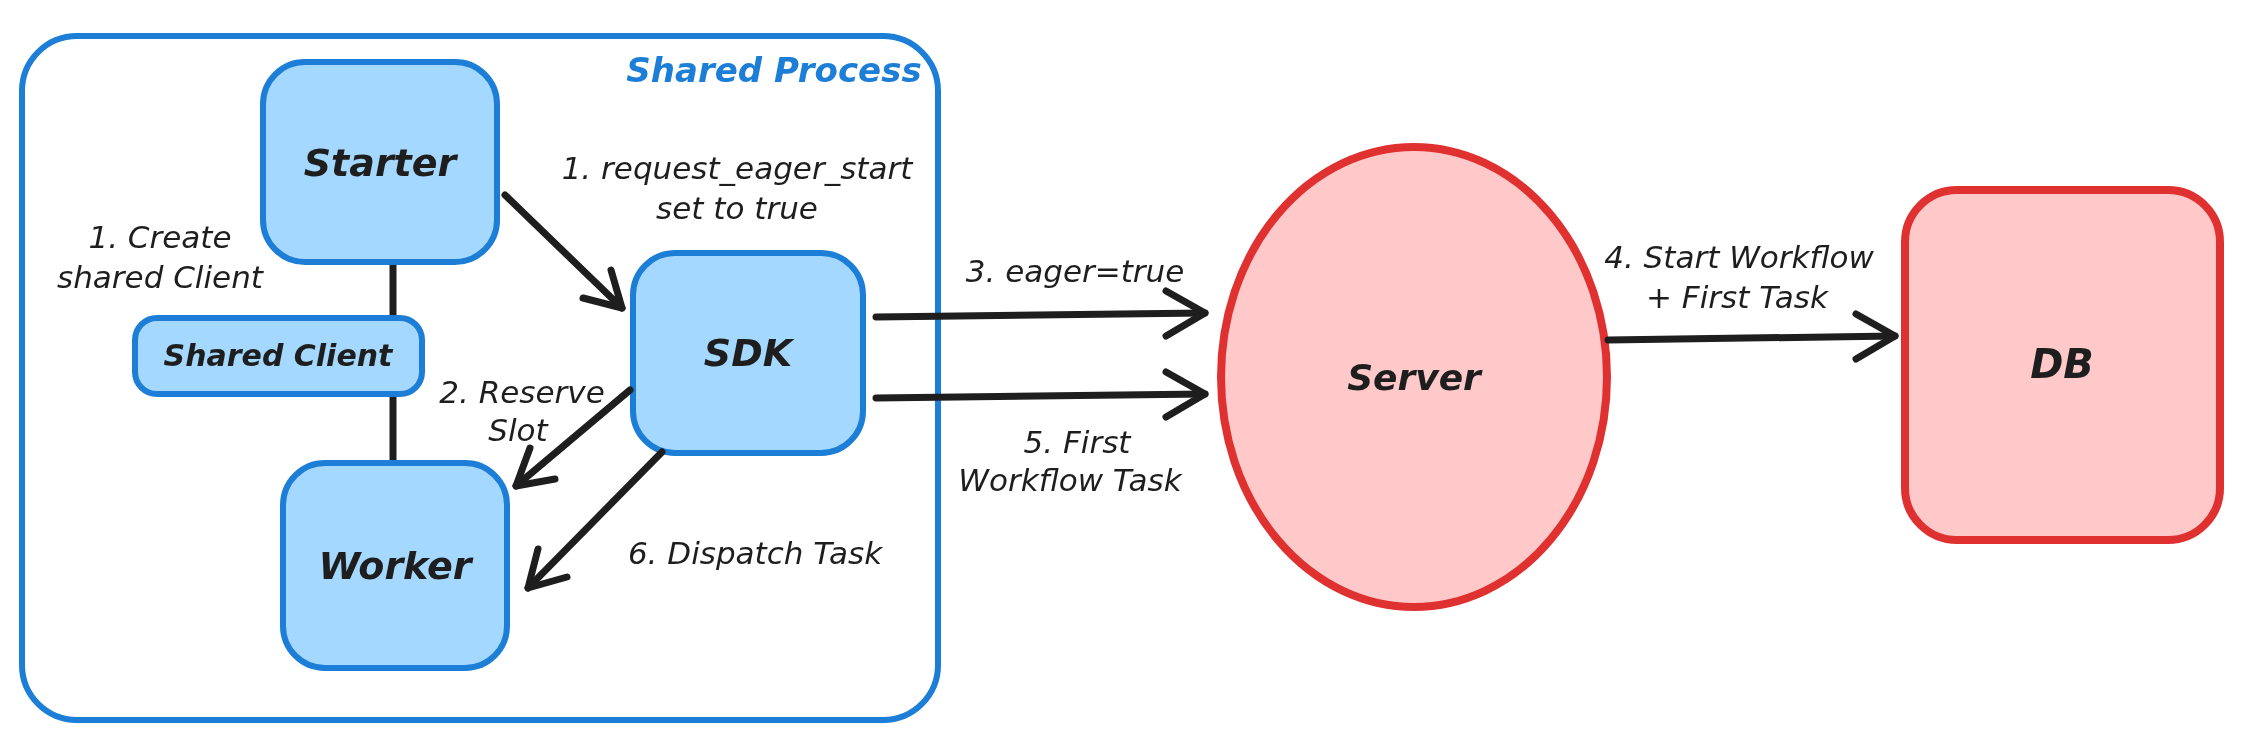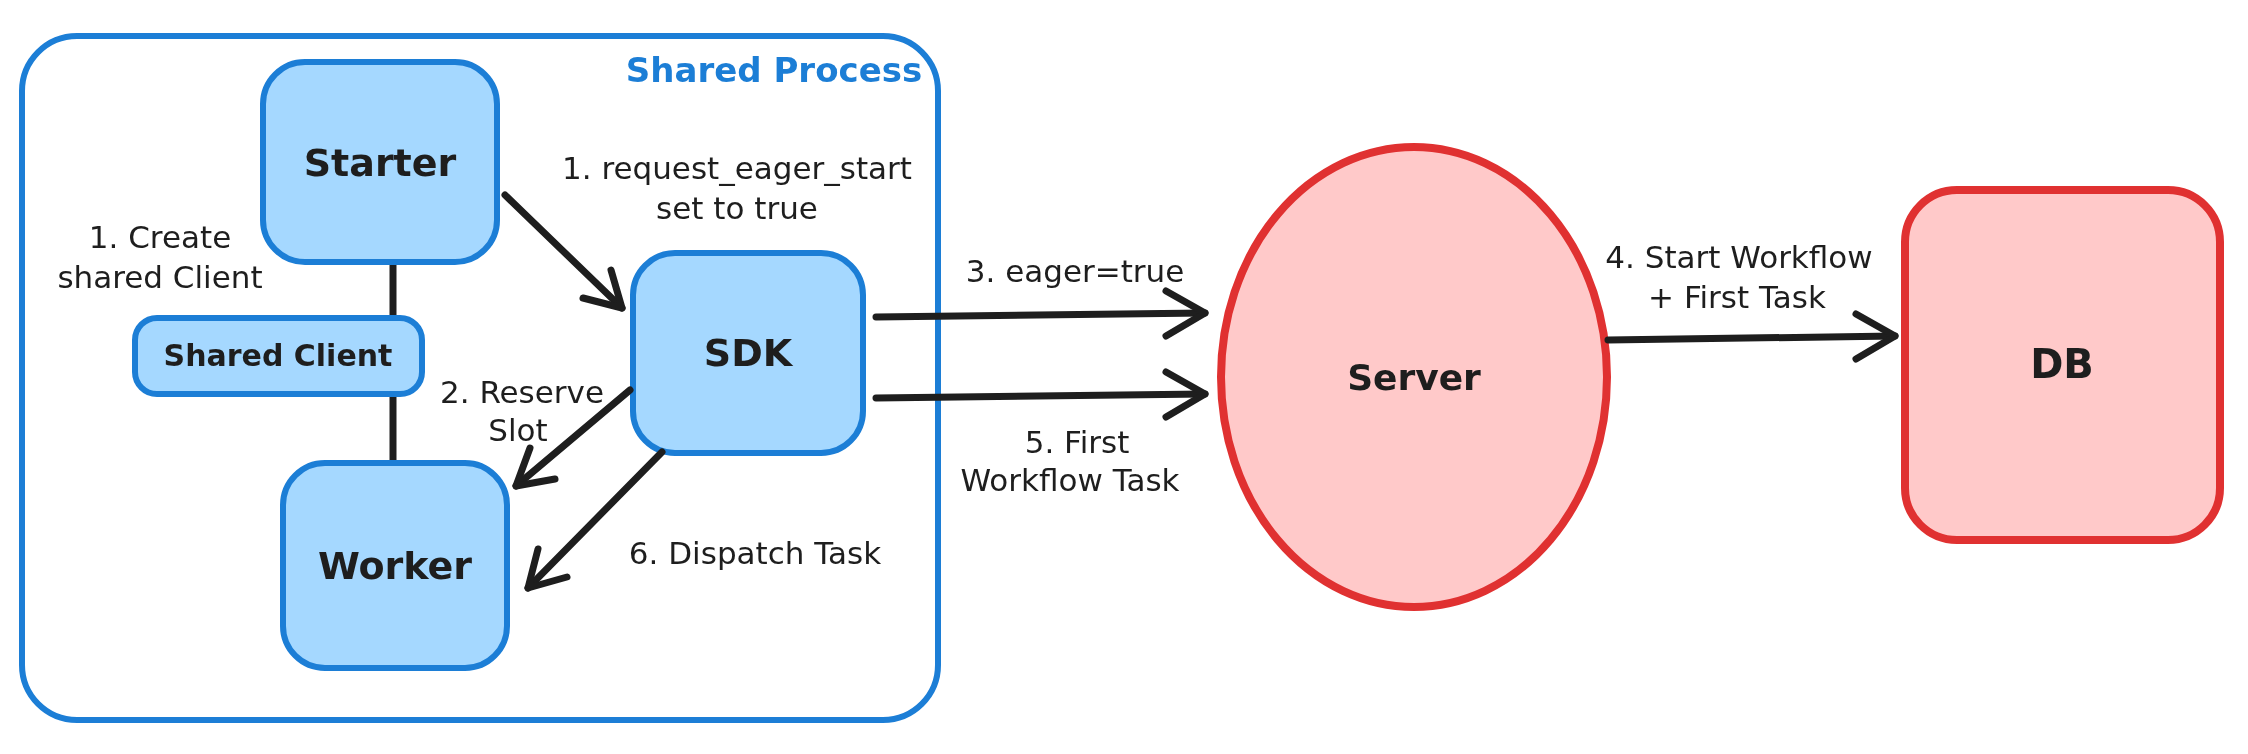--- a/index.html
+++ b/index.html
@@ -14,20 +14,21 @@
     margin: 0;
     padding: 0;
     background: var(--background);
   }
   .canvas-wrap {
     width: 2248px;
     height: 754px;
     position: relative;
     background: var(--background);
     overflow: hidden;
+    font-style: italic;
   }
   svg {
     display: block;
     font-family: "DejaVu Sans", "Liberation Sans", sans-serif;
   }
   .container-rect {
     fill: none;
     stroke: var(--blue-stroke);
     stroke-width: 6;
   }

